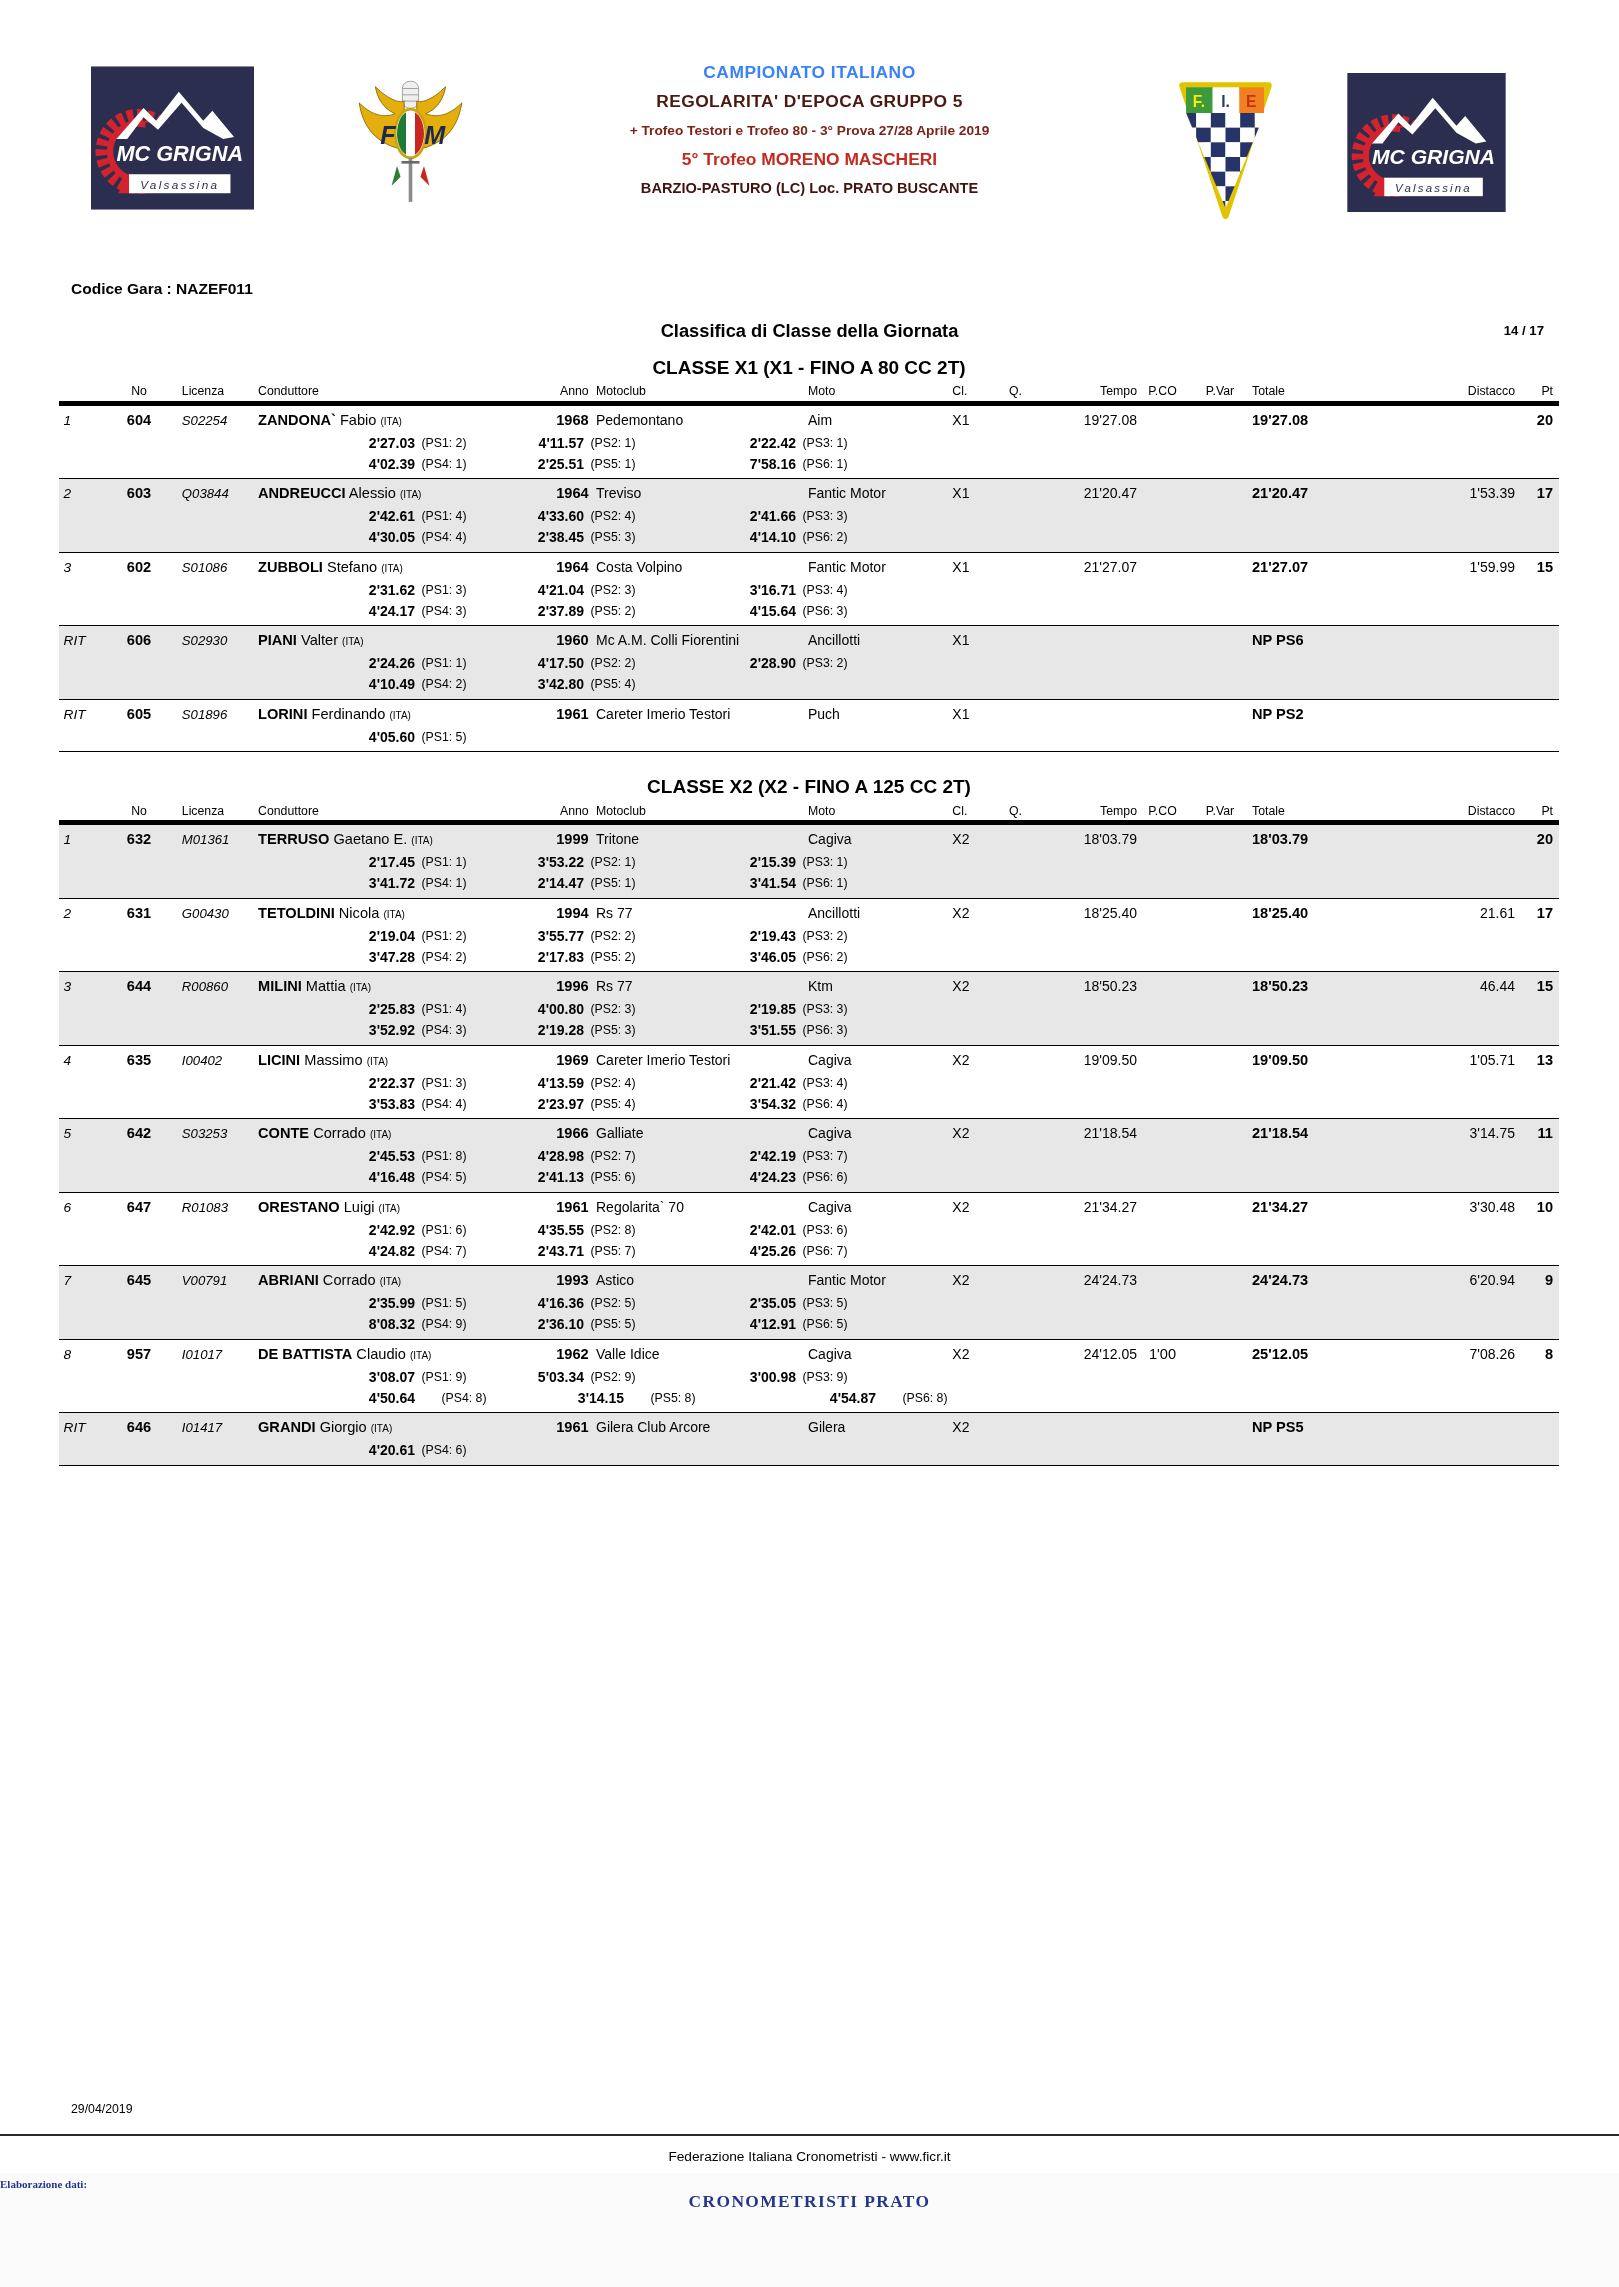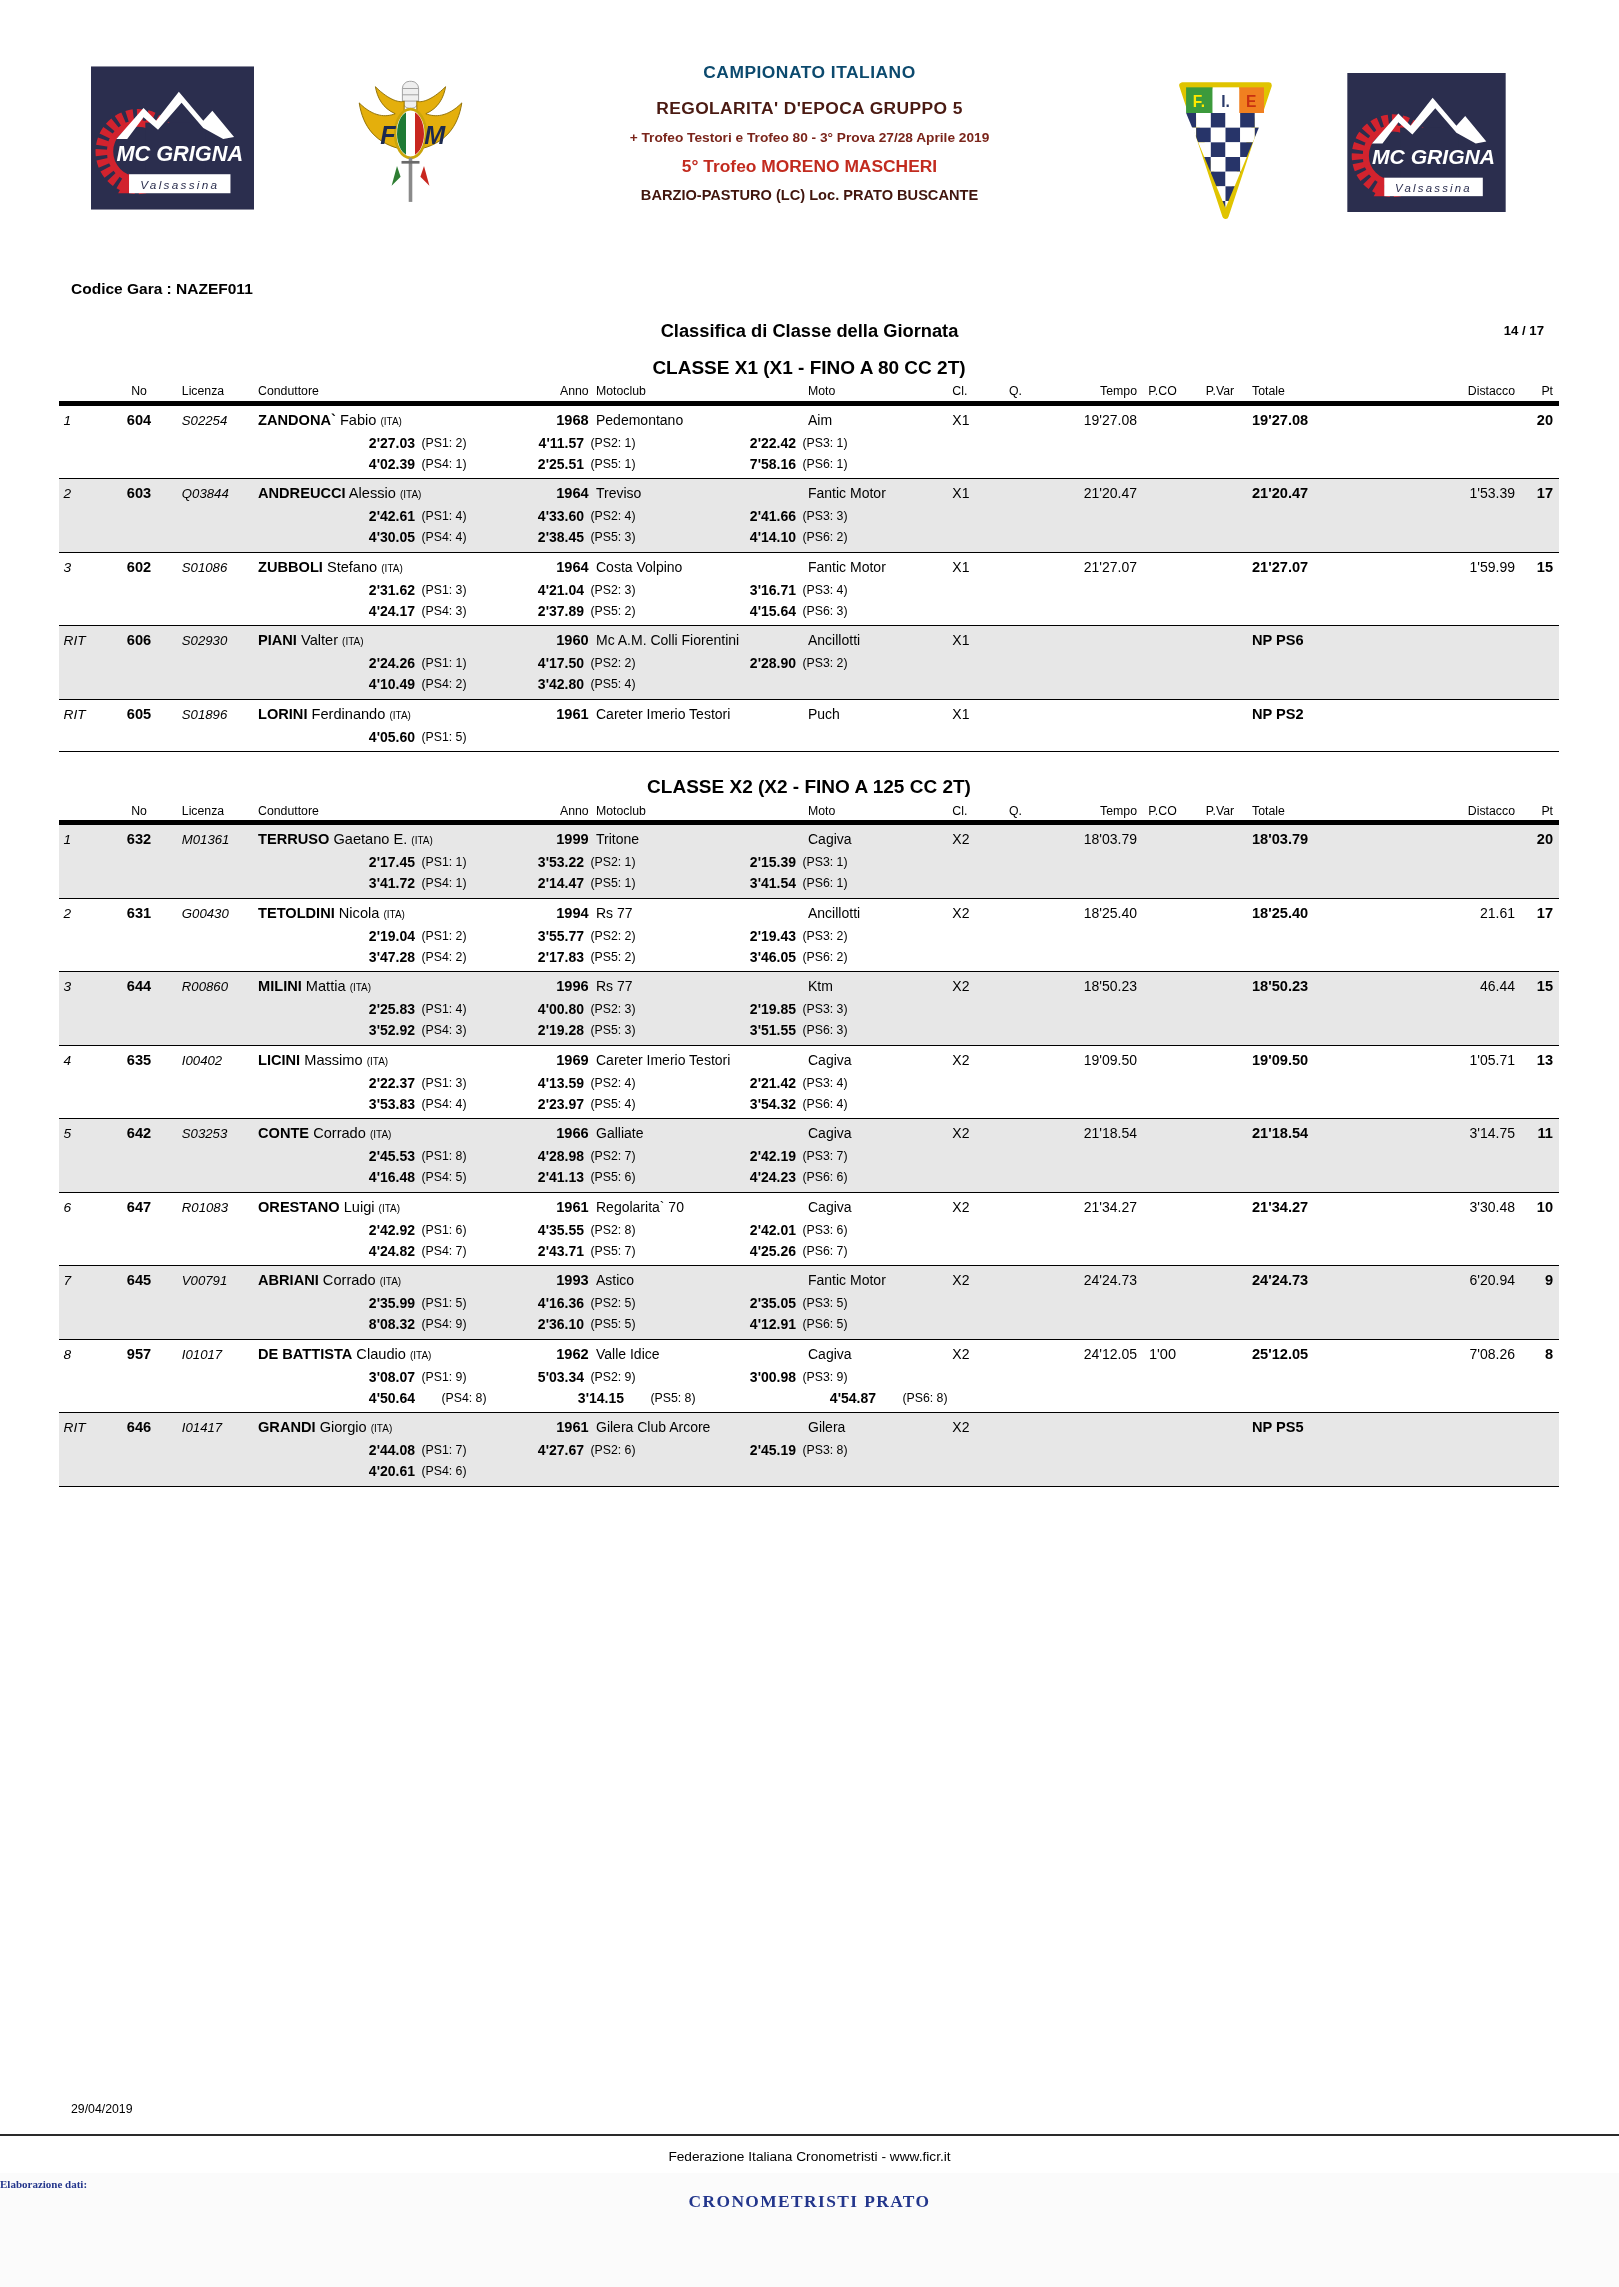--- a/index.html
+++ b/index.html
@@ -6,21 +6,21 @@
   .page{position:relative;width:1619px;height:2288px;background:#ffffff;overflow:hidden;
         font-family:"Liberation Sans",sans-serif;color:#000;}
 
   
   .hdr-logo{position:absolute;}
   #logo-left{left:91px;top:66px;width:163px;height:144px;}
   #logo-fm{left:352px;top:75px;width:117px;height:144px;}
   #hdr-center{position:absolute;left:475px;width:669px;top:62px;text-align:center;}
   #logo-fie{left:1177px;top:69px;width:97px;height:154px;}
   #logo-right{left:1334px;top:73px;width:185px;height:139px;}
-  .hl1{font-size:17.4px;font-weight:bold;color:#0c4a6e;letter-spacing:0.5px;margin-bottom:15px;}
+  .hl1{font-size:17.4px;font-weight:bold;color:#3b82f6;letter-spacing:0.5px;margin-bottom:8px;}
   .hl2{font-size:17.4px;font-weight:bold;color:#4a1a12;letter-spacing:0.4px;margin-bottom:11px;}
   .hl3{font-size:13.7px;font-weight:bold;color:#7a241a;margin-bottom:11px;}
   .hl4{font-size:17.4px;font-weight:bold;color:#c22b1f;margin-bottom:10px;}
   .hl5{font-size:14.6px;font-weight:bold;color:#41150d;}
 
   
   .codice{margin:68px 0 0 71px;font-size:15.5px;font-weight:bold;}
   .title-row{position:relative;margin-top:22px;text-align:center;}
   .page-title{font-size:18.3px;font-weight:bold;}
   .page-number{position:absolute;right:75px;top:2.7px;font-size:13.2px;font-weight:bold;}
@@ -708,28 +708,20 @@
       <span class="c cl">X2</span>
       <span class="c q"></span>
       <span class="c tempo"></span>
       <span class="c pco"></span>
       <span class="c pvar"></span>
       <span class="c totale">NP PS5</span>
       <span class="c dist"></span>
       <span class="c pt"></span>
     </div>
     <div class="ps-line" style="display: grid;">
-              <span class="ps-time">2'44.08</span>
-              <span class="ps-label">(PS1: 7)</span>
-              <span class="ps-time">4'27.67</span>
-              <span class="ps-label">(PS2: 6)</span>
-              <span class="ps-time">2'45.19</span>
-              <span class="ps-label">(PS3: 8)</span>
-            </div>
-    <div class="ps-line" style="display: grid;">
               <span class="ps-time">4'20.61</span>
               <span class="ps-label">(PS4: 6)</span>
             </div>
   </div>
 </div>
   </section>
 </div>
 
   <div class="footer-band"></div>
   <div class="f-date">29/04/2019</div>

